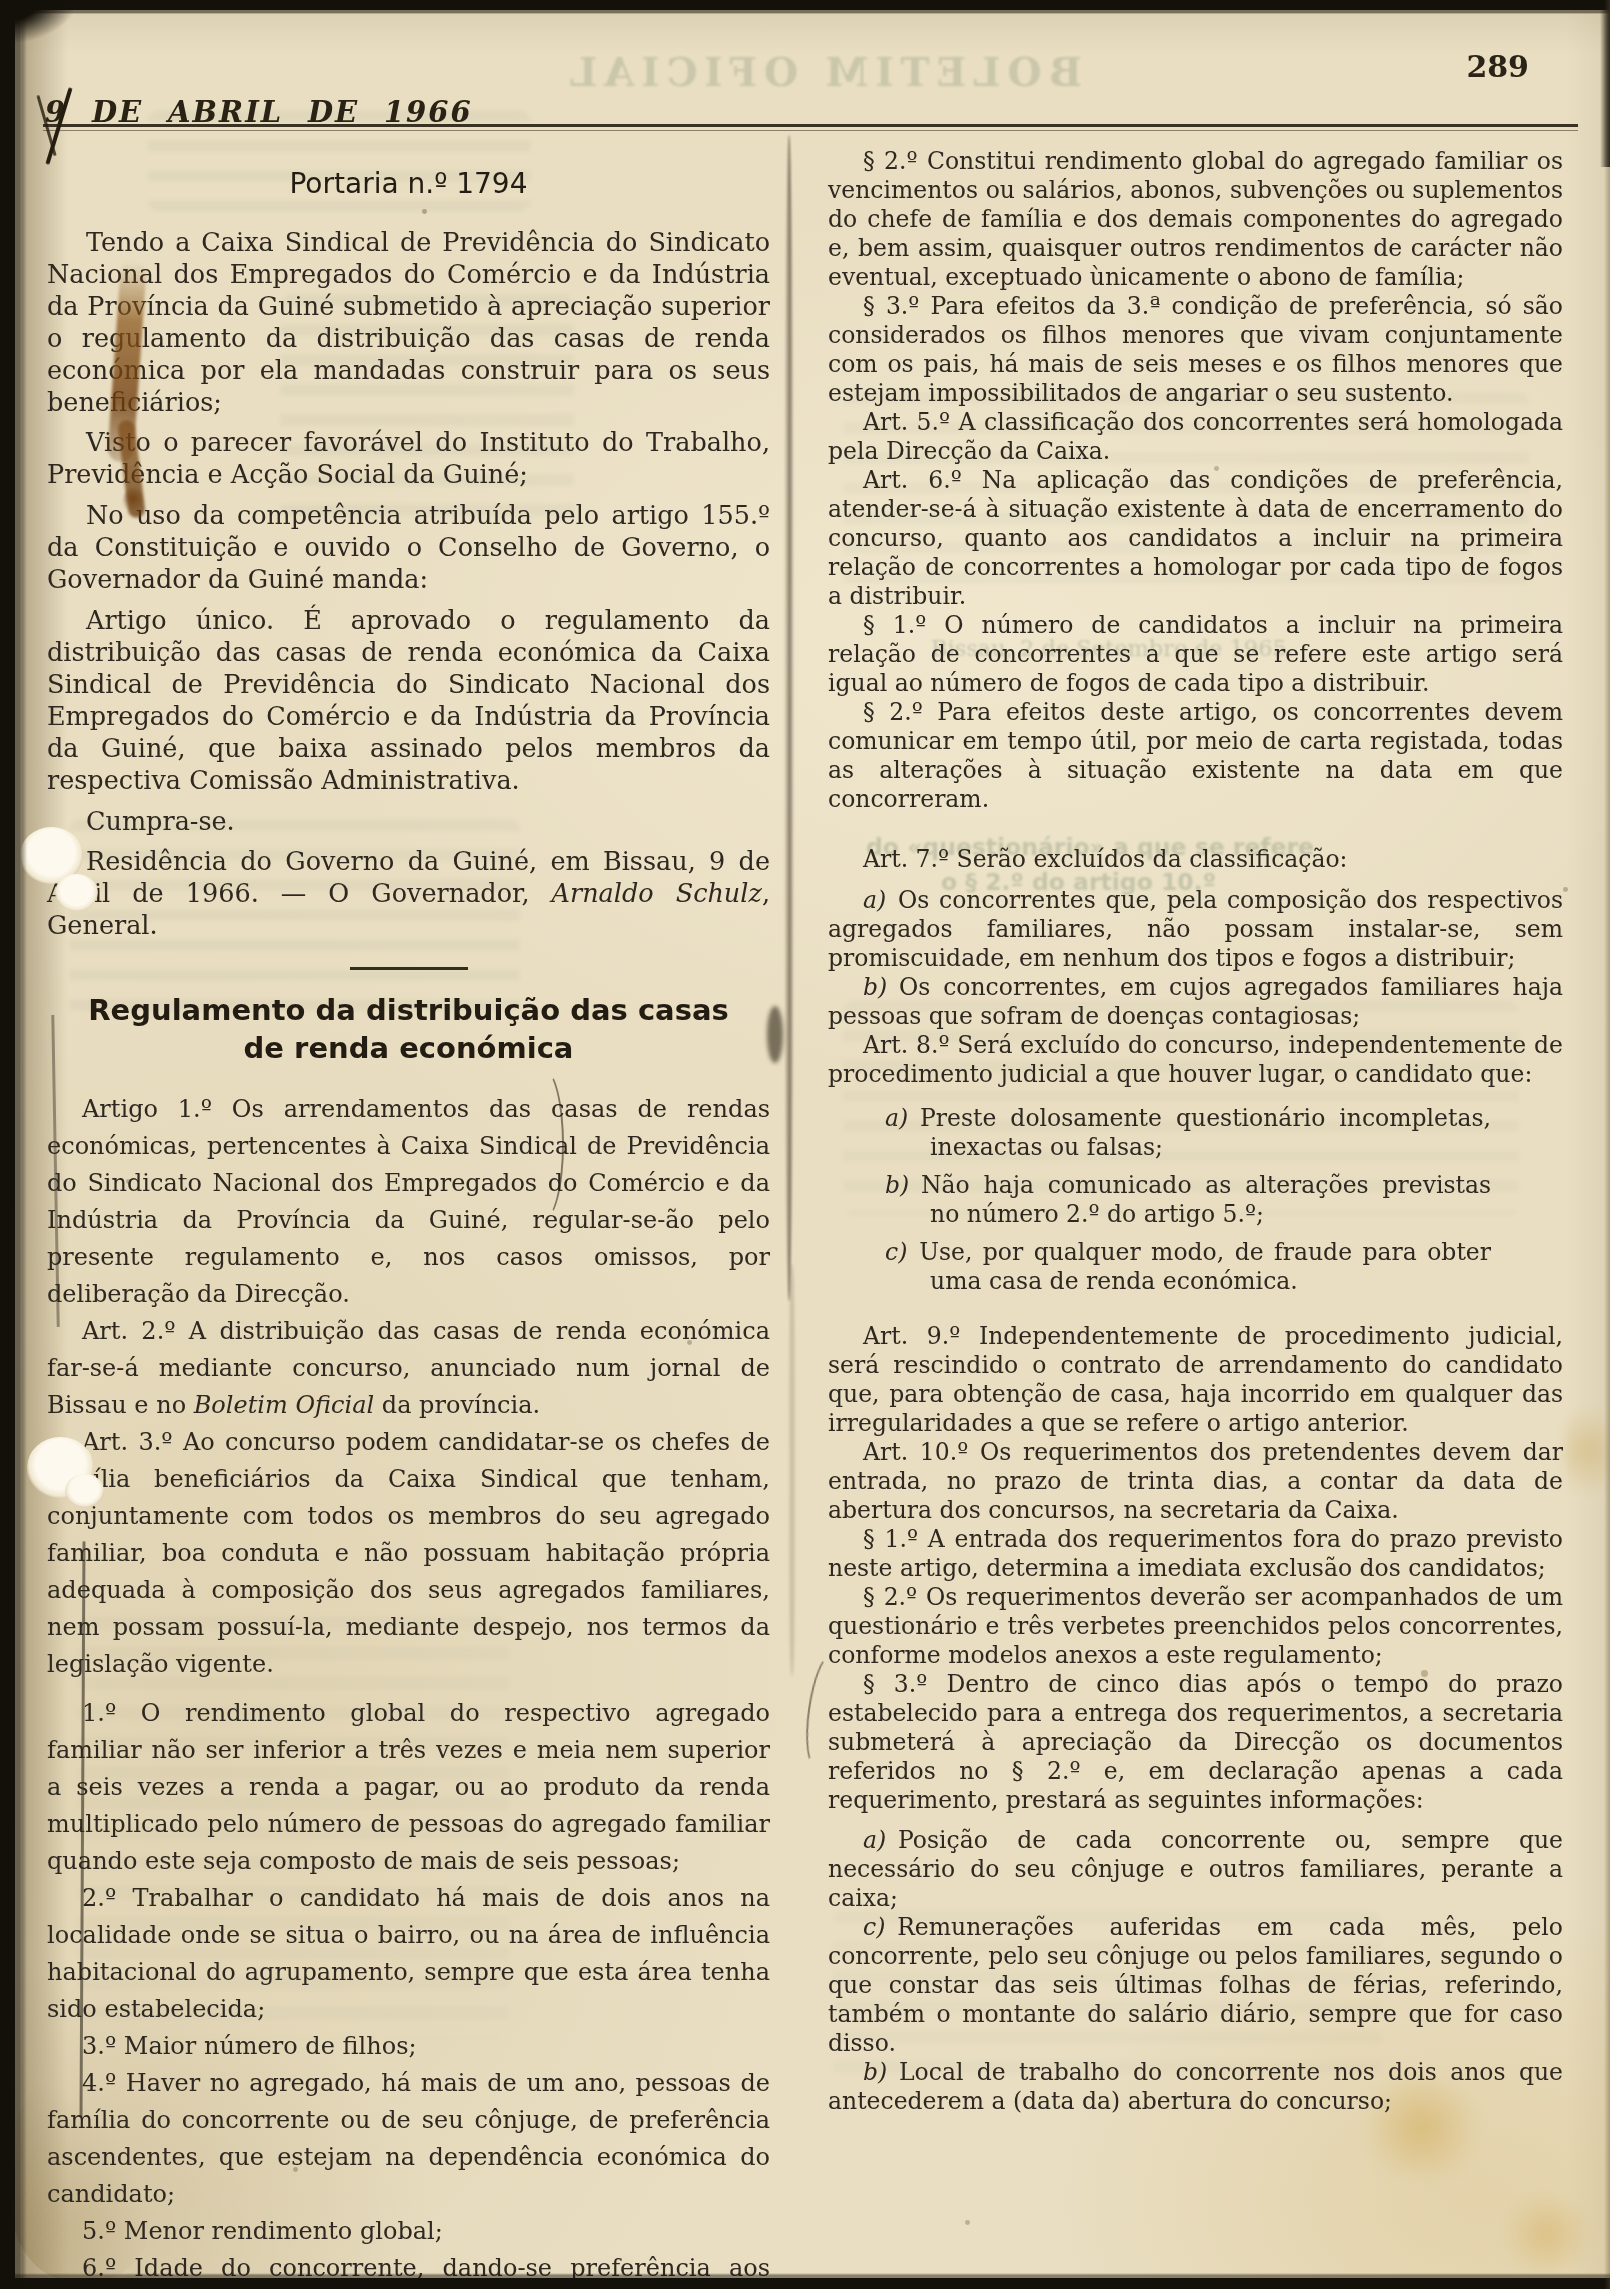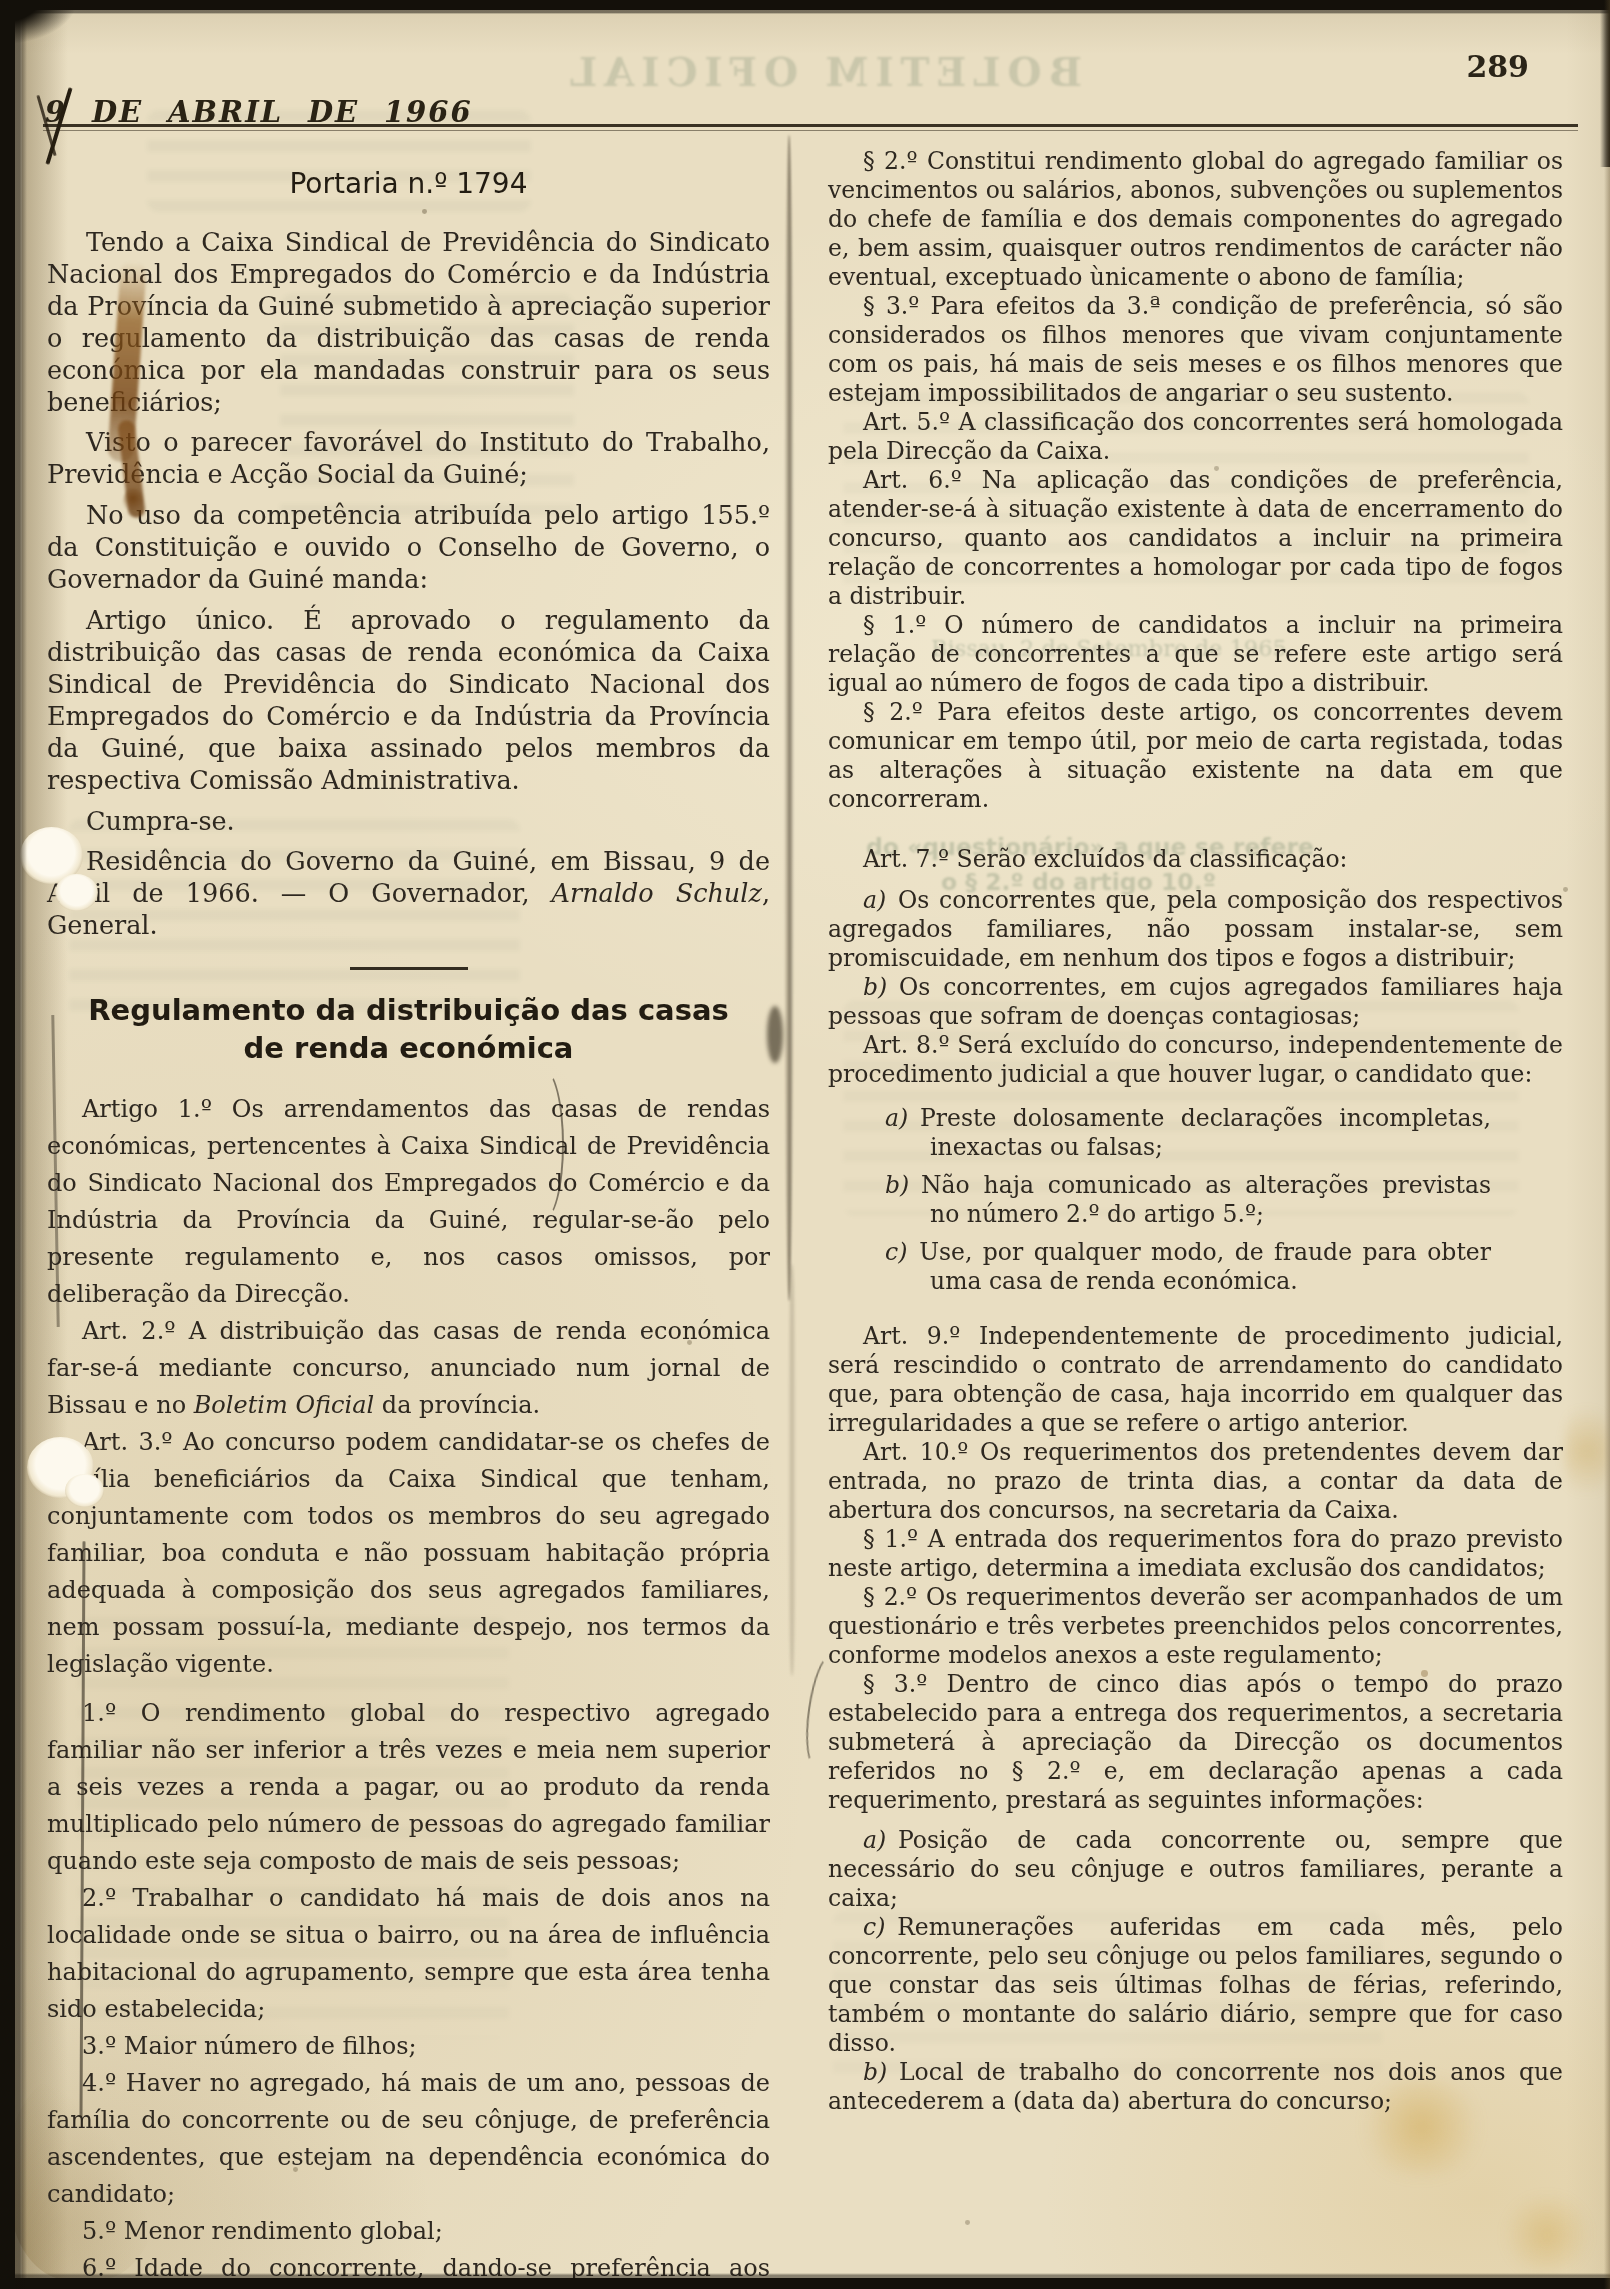--- a/index.html
+++ b/index.html
@@ -170,21 +170,21 @@
     <p class="rcp">§ 3.º Para efeitos da 3.ª condição de preferência, só são considerados os filhos menores que vivam conjuntamente com os pais, há mais de seis meses e os filhos menores que estejam impossibilitados de angariar o seu sustento.</p>
     <p class="rcp">Art. 5.º A classificação dos concorrentes será homologada pela Direcção da Caixa.</p>
     <p class="rcp">Art. 6.º Na aplicação das condições de preferência, atender-se-á à situação existente à data de encerramento do concurso, quanto aos candidatos a incluir na primeira relação de concorrentes a homologar por cada tipo de fogos a distribuir.</p>
     <p class="rcp">§ 1.º O número de candidatos a incluir na primeira relação de concorrentes a que se refere este artigo será igual ao número de fogos de cada tipo a distribuir.</p>
     <p class="rcp">§ 2.º Para efeitos deste artigo, os concorrentes devem comunicar em tempo útil, por meio de carta registada, todas as alterações à situação existente na data em que concorreram.</p>
     <p class="rcp gap-md">Art. 7.º Serão excluídos da classificação:</p>
     <p class="rcp gap-sm"><i class="ltr">a)</i><span>Os concorrentes que, pela composição dos respectivos agregados familiares, não possam instalar-se, sem promiscuidade, em nenhum dos tipos e fogos a distribuir;</span></p>
     <p class="rcp"><i class="ltr">b)</i><span>Os concorrentes, em cujos agregados familiares haja pessoas que sofram de doenças contagiosas;</span></p>
     <p class="rcp">Art. 8.º Será excluído do concurso, independentemente de procedimento judicial a que houver lugar, o candidato que:</p>
     <div class="sub-items">
-      <p class="rcp"><i class="ltr">a)</i><span>Preste dolosamente declarações incompletas, inexactas ou falsas;</span></p>
+      <p class="rcp"><i class="ltr">a)</i><span>Preste dolosamente questionário incompletas, inexactas ou falsas;</span></p>
       <p class="rcp"><i class="ltr">b)</i><span>Não haja comunicado as alterações previstas no número 2.º do artigo 5.º;</span></p>
       <p class="rcp"><i class="ltr">c)</i><span>Use, por qualquer modo, de fraude para obter uma casa de renda económica.</span></p>
     </div>
     <p class="rcp gap-lg">Art. 9.º Independentemente de procedimento judicial, será rescindido o contrato de arrendamento do candidato que, para obtenção de casa, haja incorrido em qualquer das irregularidades a que se refere o artigo anterior.</p>
     <p class="rcp">Art. 10.º Os requerimentos dos pretendentes devem dar entrada, no prazo de trinta dias, a contar da data de abertura dos concursos, na secretaria da Caixa.</p>
     <p class="rcp">§ 1.º A entrada dos requerimentos fora do prazo previsto neste artigo, determina a imediata exclusão dos candidatos;</p>
     <p class="rcp">§ 2.º Os requerimentos deverão ser acompanhados de um questionário e três verbetes preenchidos pelos concorrentes, conforme modelos anexos a este regulamento;</p>
     <p class="rcp">§ 3.º Dentro de cinco dias após o tempo do prazo estabelecido para a entrega dos requerimentos, a secretaria submeterá à apreciação da Direcção os documentos referidos no § 2.º e, em declaração apenas a cada requerimento, prestará as seguintes informações:</p>
     <p class="rcp gap-sm"><i class="ltr">a)</i><span>Posição de cada concorrente ou, sempre que necessário do seu cônjuge e outros familiares, perante a caixa;</span></p>
     <p class="rcp"><i class="ltr">c)</i><span>Remunerações auferidas em cada mês, pelo concorrente, pelo seu cônjuge ou pelos familiares, segundo o que constar das seis últimas folhas de férias, referindo, também o montante do salário diário, sempre que for caso disso.</span></p>

